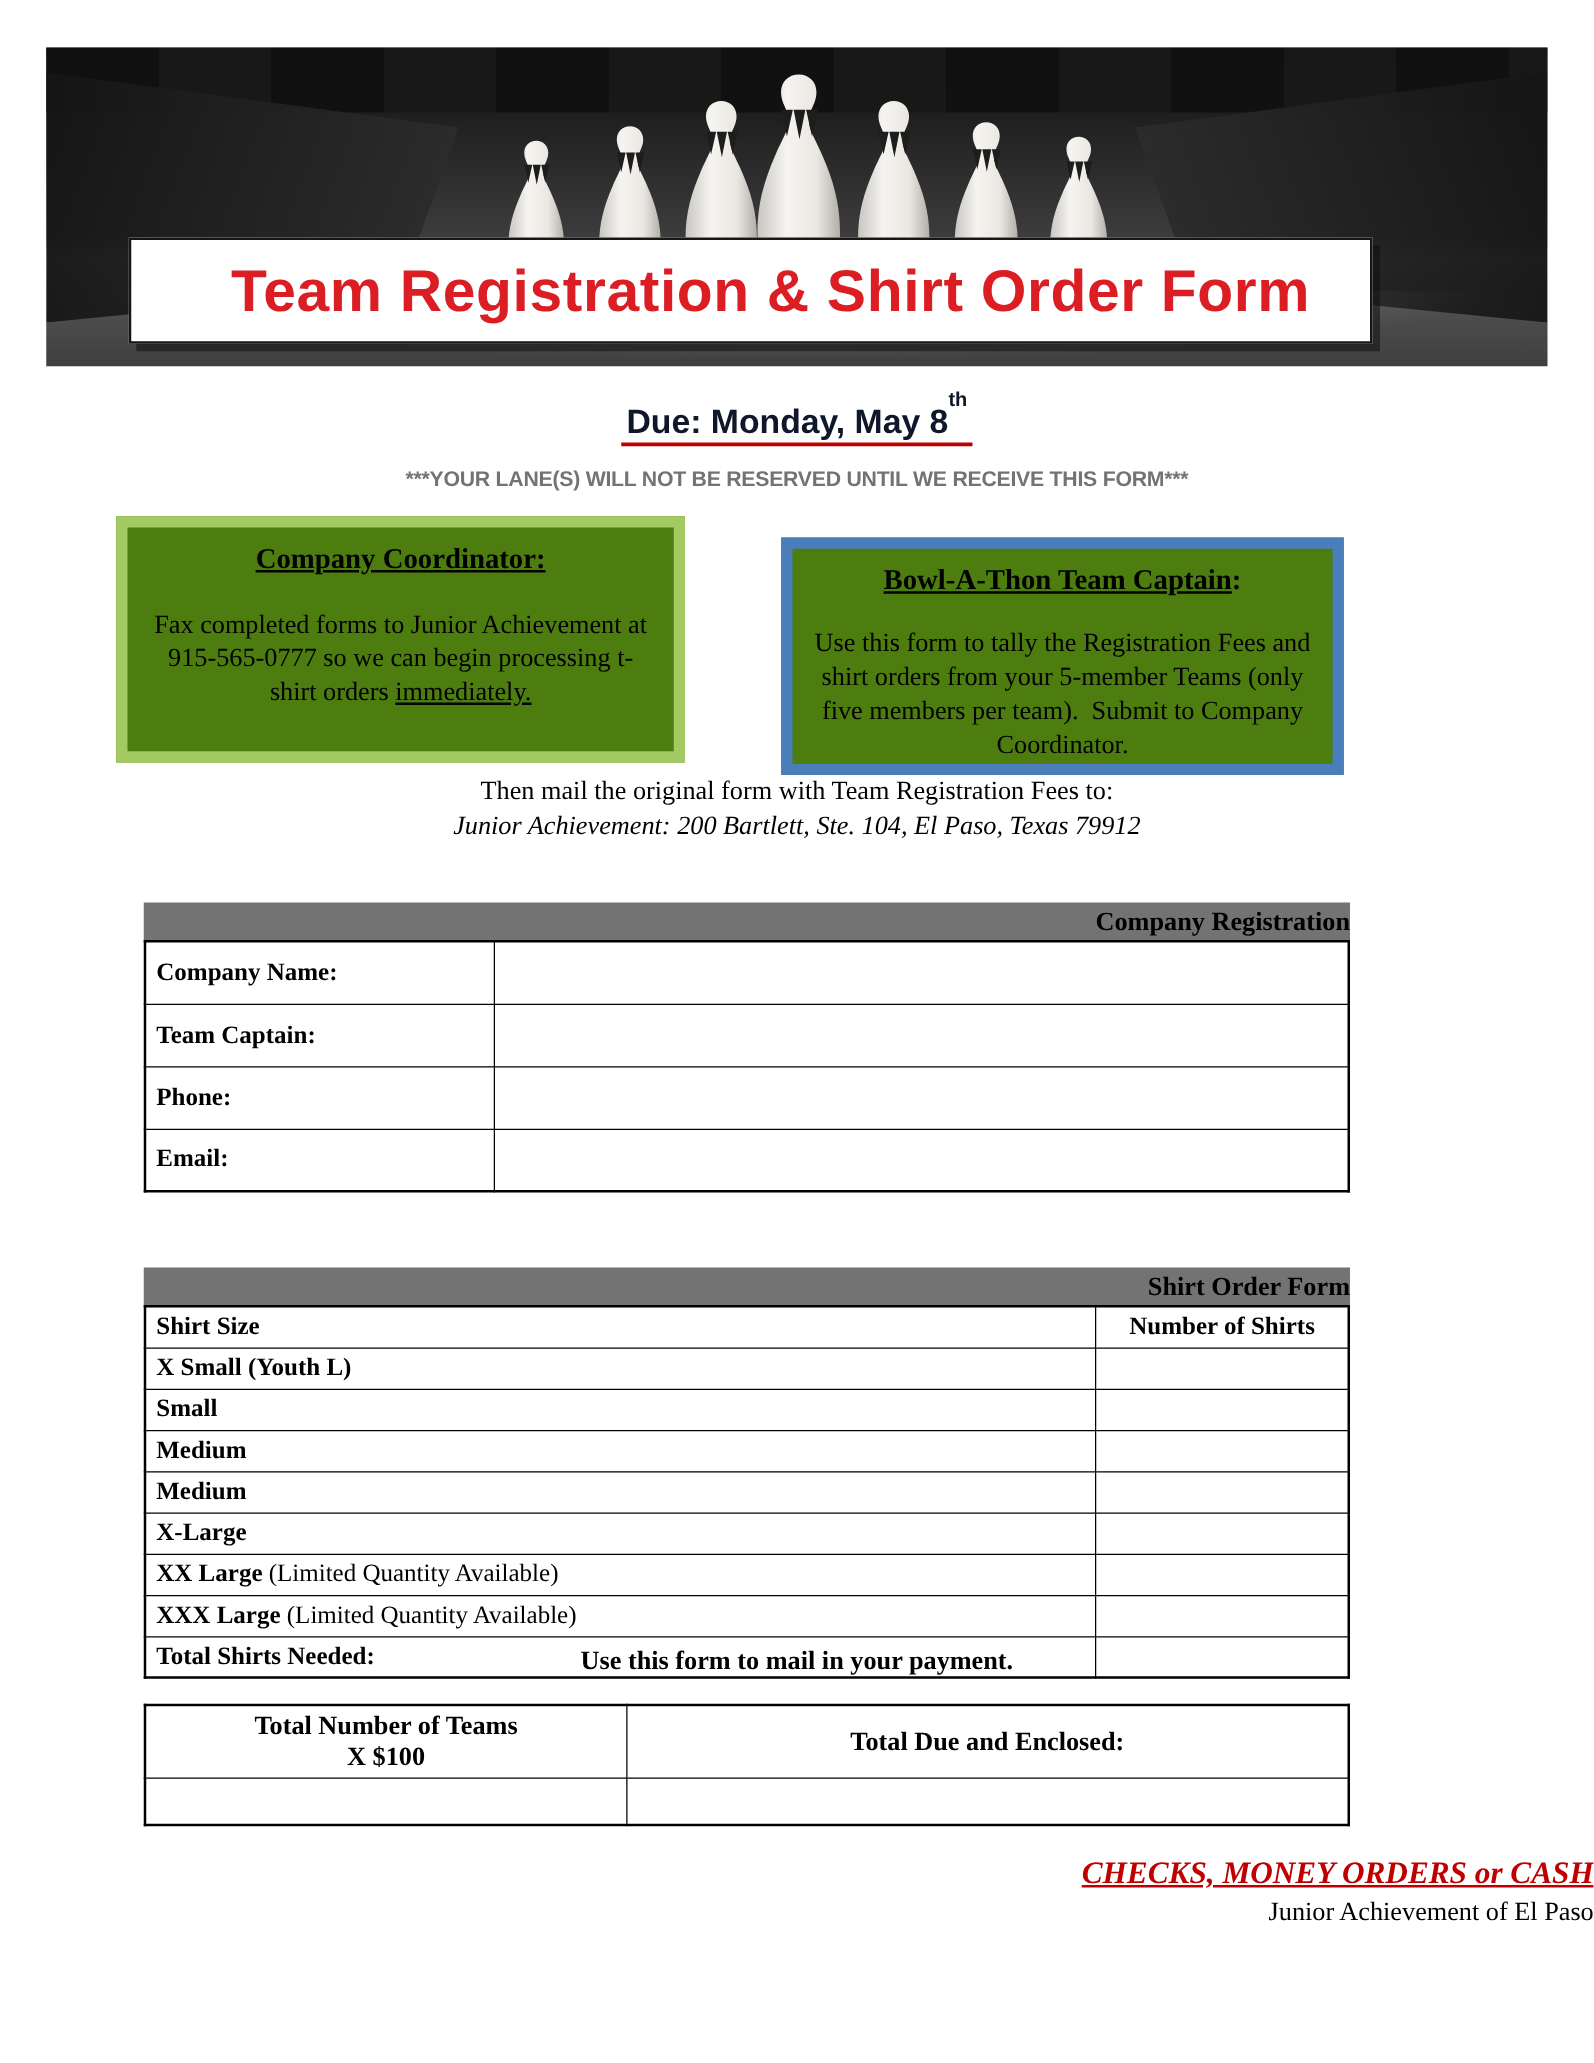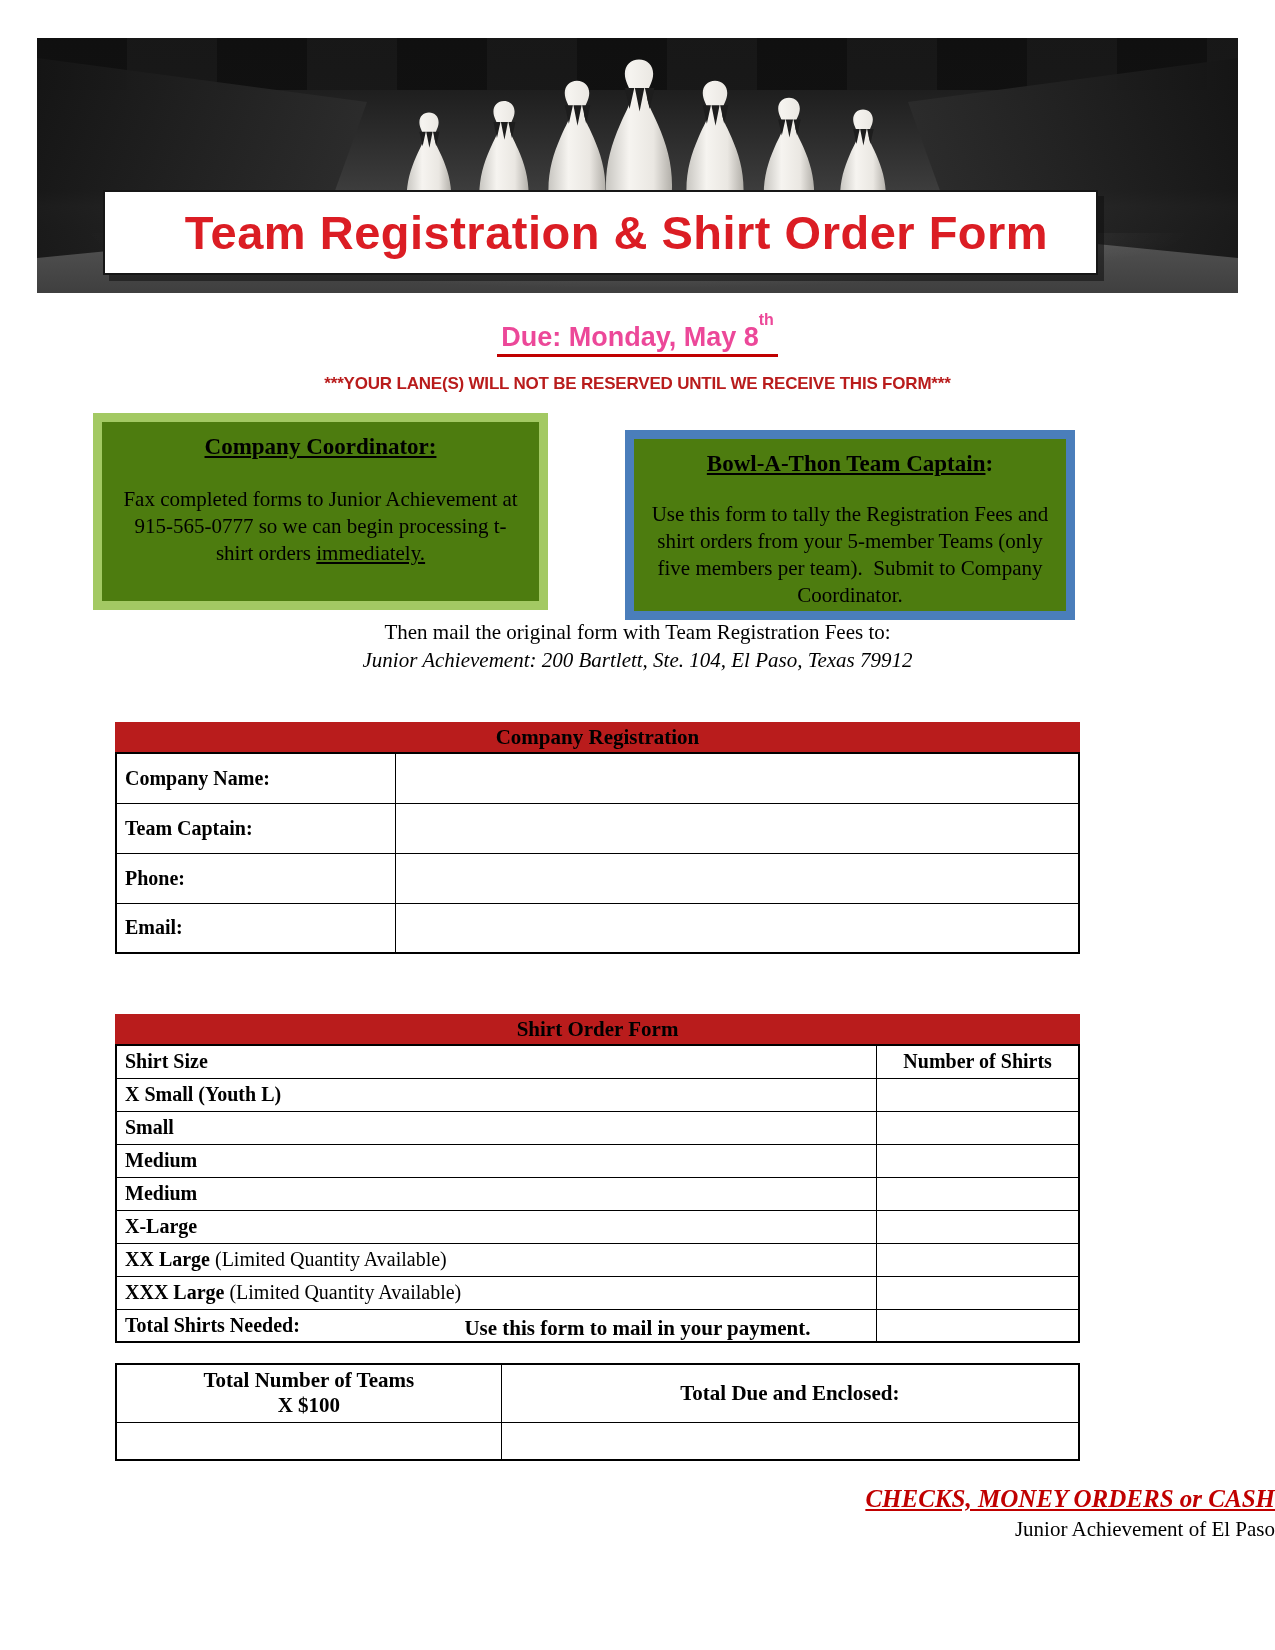--- a/index.html
+++ b/index.html
@@ -43,27 +43,27 @@
   }
   .banner-title {
     font-family:"Liberation Sans", sans-serif; font-weight:bold;
     font-size:47px; color:#db1d24; letter-spacing:0.5px; white-space:nowrap;margin-left:32px;
   }
 
   
   .due-line { position:absolute; top:322px; left:0; width:100%; text-align:center; }
   .due-inner {
     display:inline-block; font-family:"Liberation Sans", sans-serif; font-weight:bold;
-    font-size:27px; color:#ec4899; border-bottom:3px solid #c00000; padding:0 4px 1px 4px;
+    font-size:27px; color:#0f172a; border-bottom:3px solid #c00000; padding:0 4px 1px 4px;
   }
   .due-inner sup { font-size:16px; position:relative; top:-11px; }
   .warning-line {
     position:absolute; top:374px; left:0; width:100%; text-align:center;
     font-family:"Liberation Sans", sans-serif; font-weight:bold; font-size:17px;
-    letter-spacing:-0.2px; color:#b91c1c;
+    letter-spacing:-0.2px; color:#737373;
   }
 
   
   .info-box { position:absolute; background:#4d7c0f; text-align:center; padding:12px 14px; }
   .box-green { left:93px; top:413px; width:455px; height:197px; border:9px solid #a3c963; }
   .box-blue  { left:625px; top:418px; width:450px; height:190px; border:9px solid #4a7ebb;margin-top:12px; }
   .box-heading { font-size:23px; font-weight:bold; }
   .u { text-decoration:underline; }
   .box-body { margin-top:26px; font-size:21px; line-height:1.28; white-space:pre-wrap; }
   .box-blue .box-body { margin-top:24px; }
@@ -71,21 +71,21 @@
   
   .mail-block { position:absolute; top:618px; left:0; width:100%; text-align:center; font-size:21px; line-height:1.35; }
   .mail-line2 { font-style:italic; }
 
   
   .tbl-wrap { position:absolute; left:115px; width:965px; }
   .cr-wrap { top:722px; }
   .so-wrap { top:970px;margin-top:44px; }
   .pay-wrap { top:1363px; }
   .tbl-header {
-    background:#b91c1c; text-align:center; font-weight:bold; font-size:21px;
+    background:#737373; text-align:right; font-weight:bold; font-size:21px;
     height:30px; line-height:30px;
   }
   table { width:100%; border-collapse:collapse; table-layout:fixed; }
   td, th { border:1px solid #000; font-size:20px; padding:2px 8px; vertical-align:middle; text-align:left; }
   table { border:2px solid #000; }
   .cr-table td { height:50px; vertical-align:middle; }
   .cr-label { width:29%; font-weight:bold; }
   .so-table td { height:33px; }
   .so-size { width:79%; }
   .so-size b, .cr-label, .so-head { font-weight:bold; }

